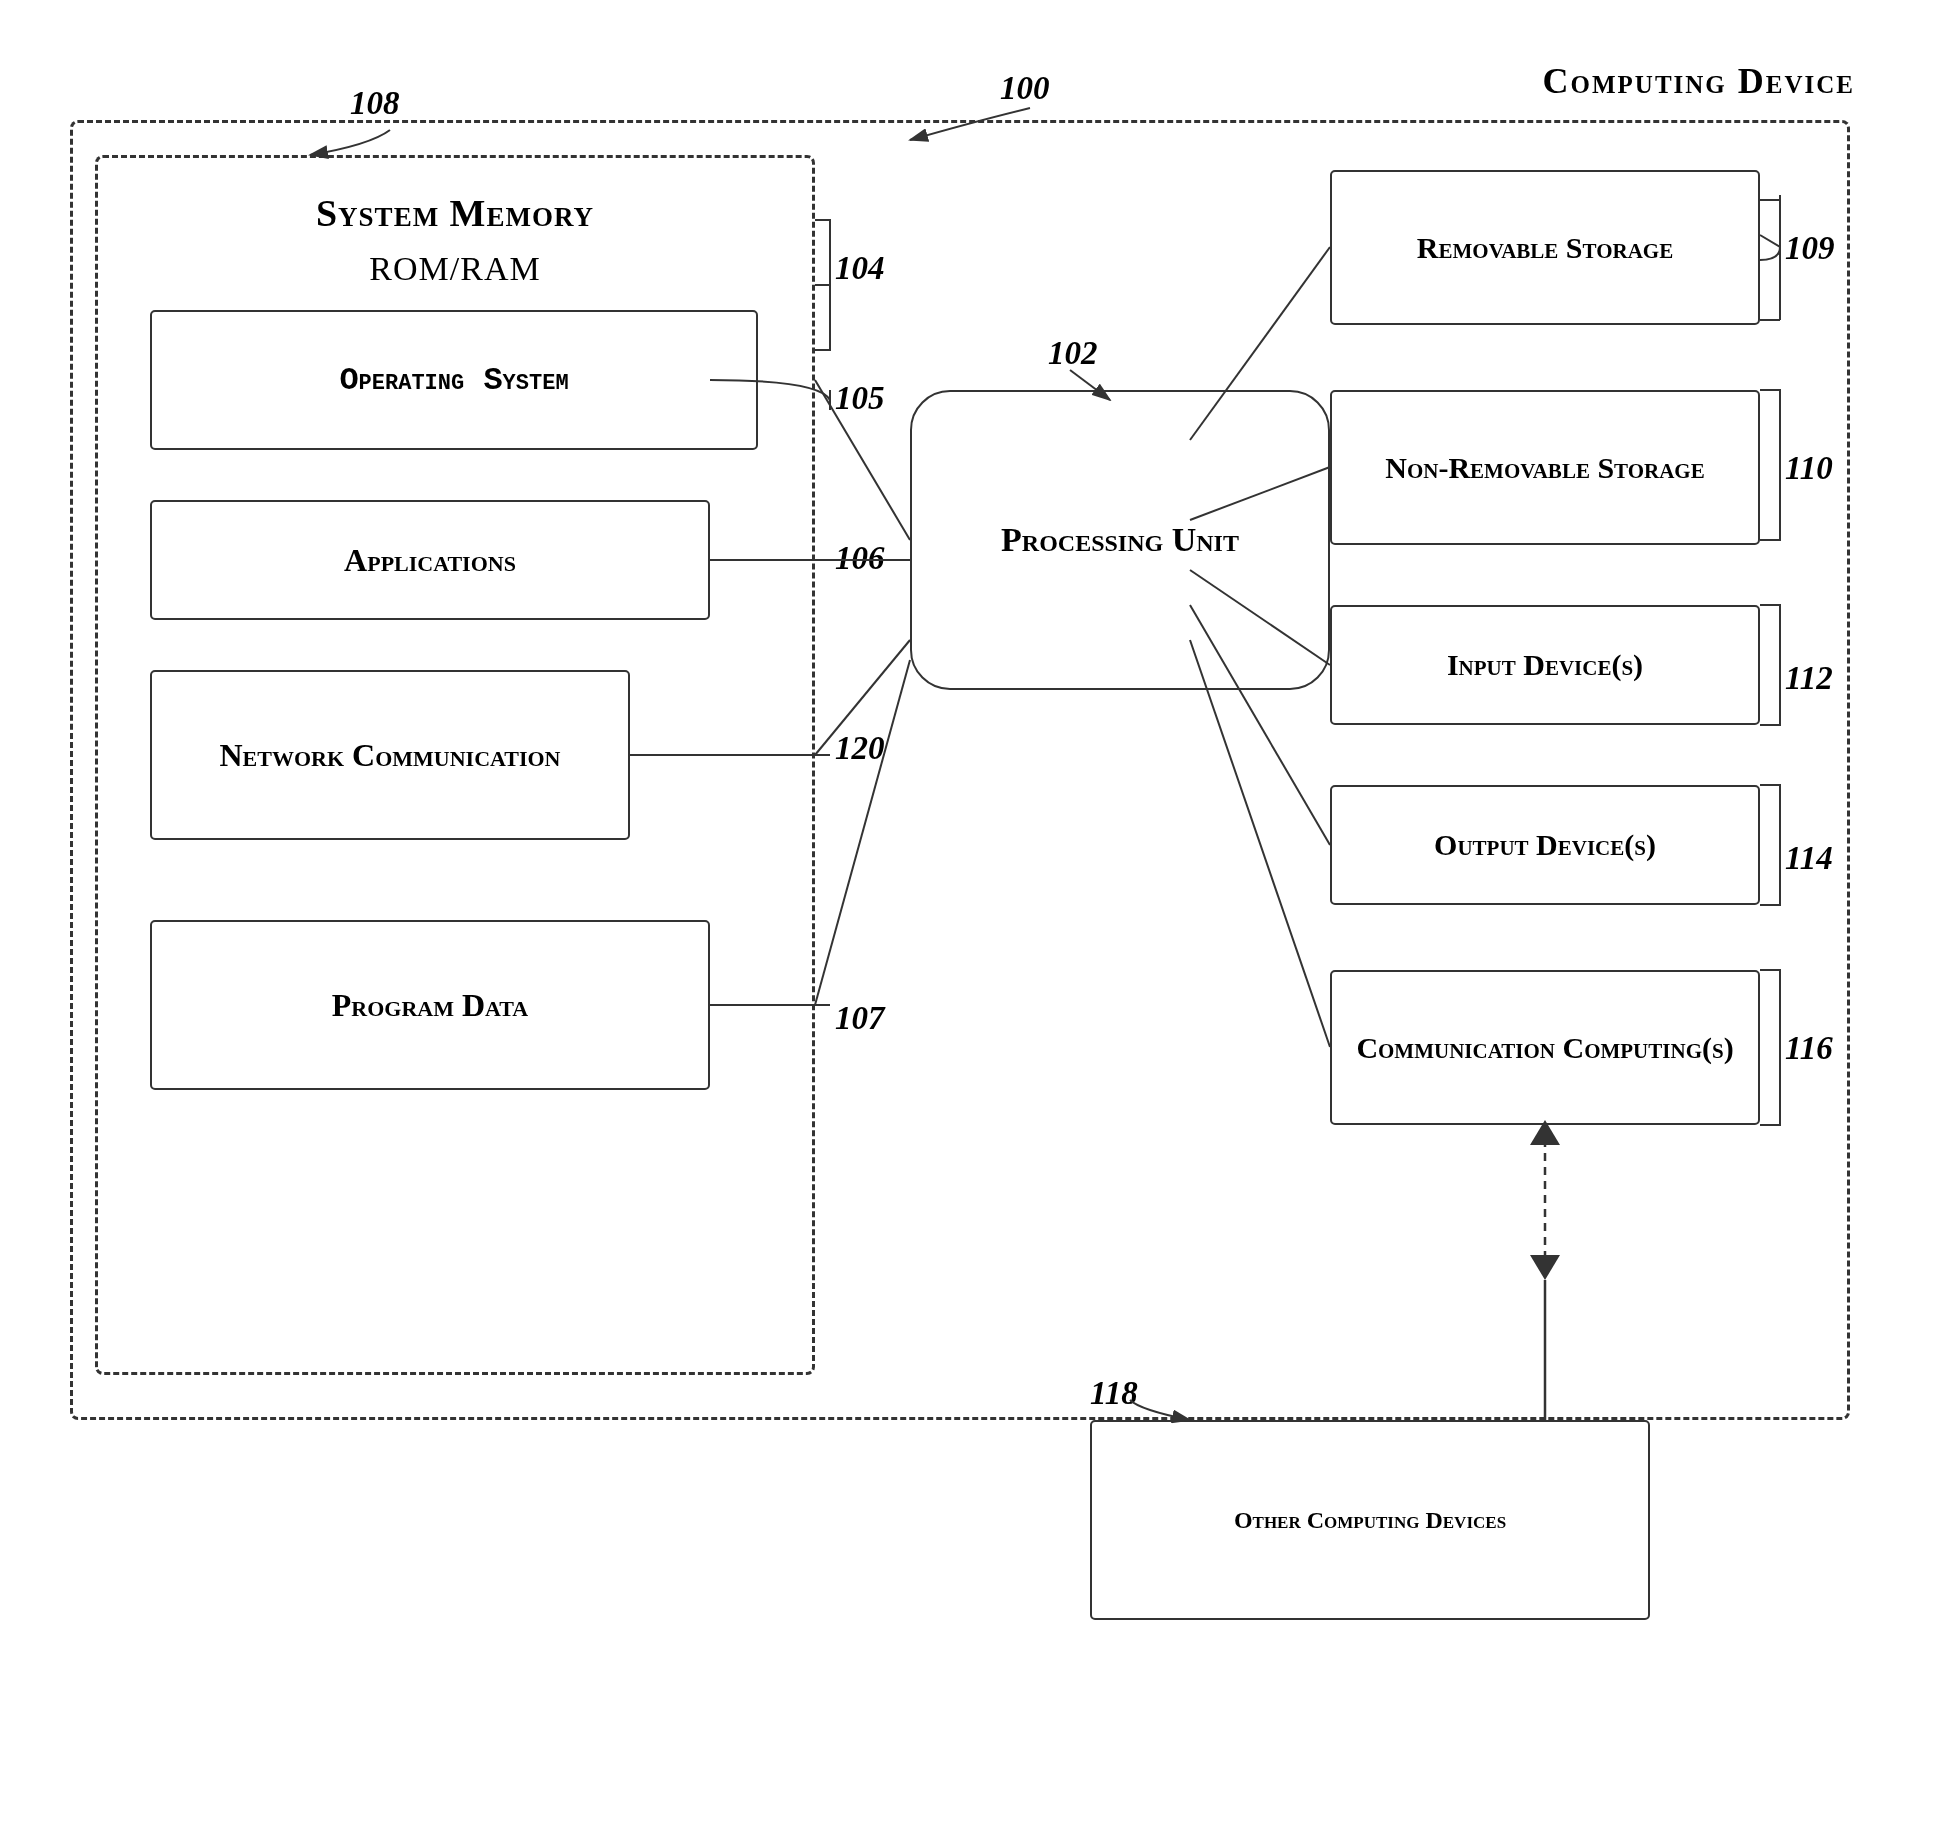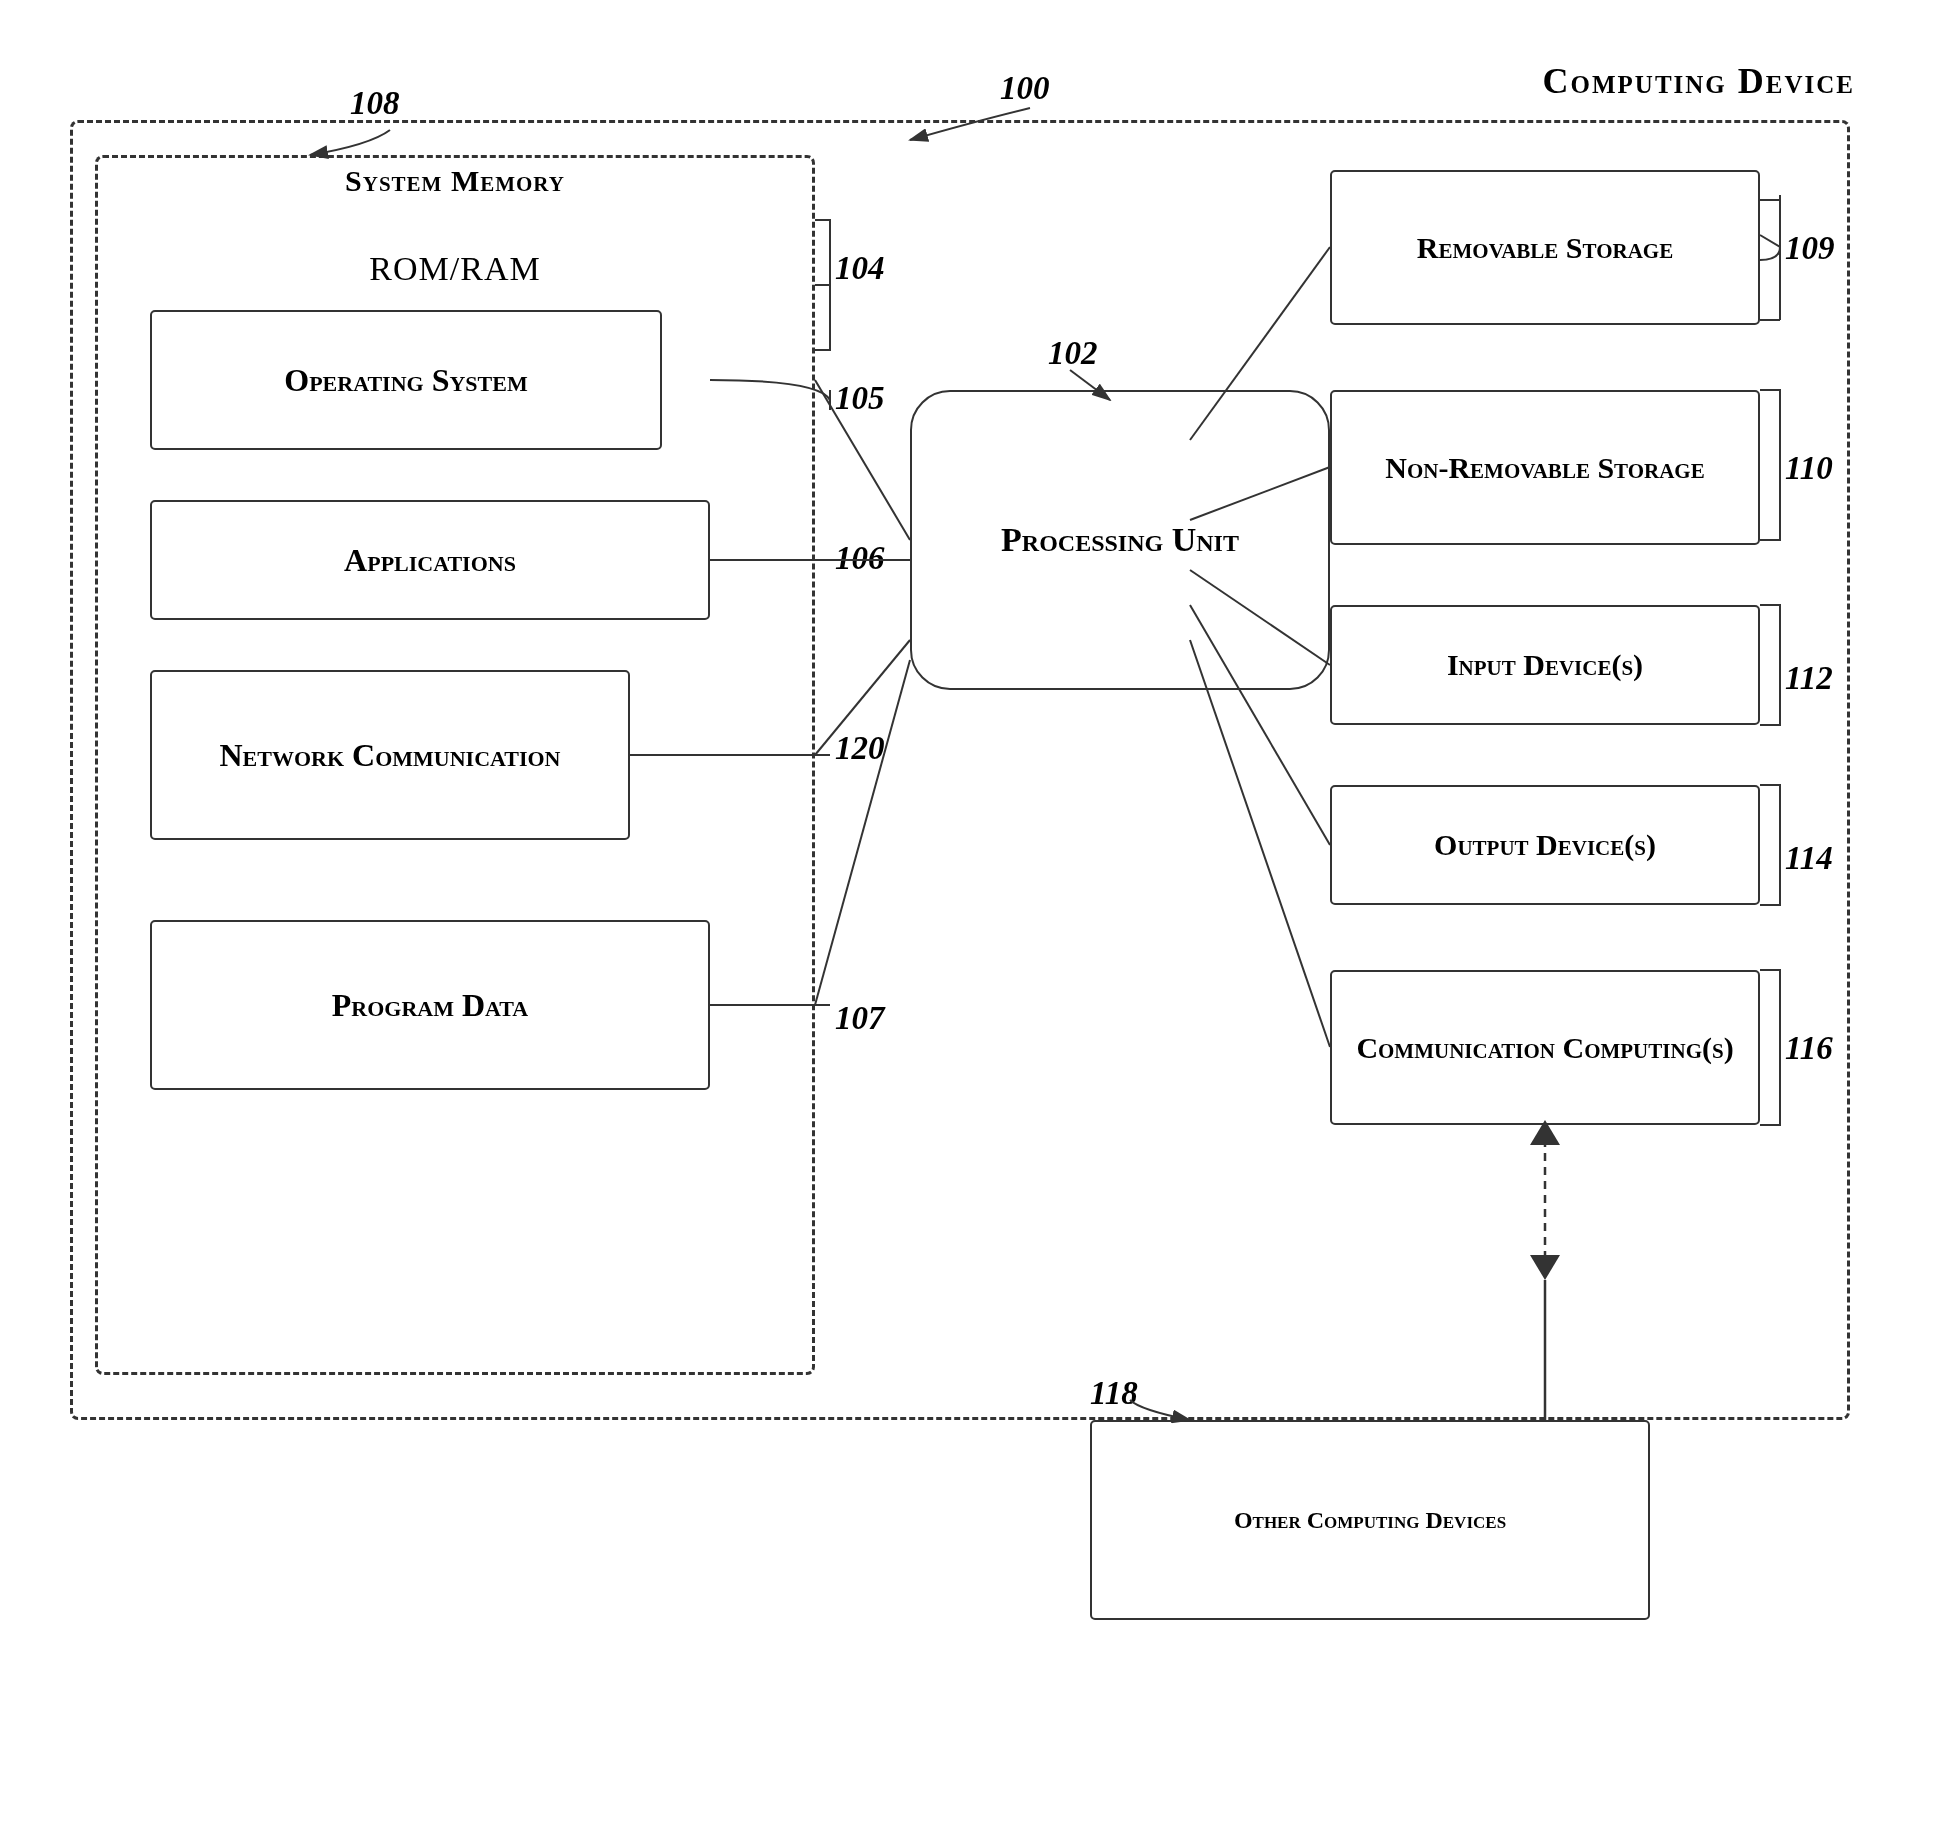--- a/index.html
+++ b/index.html
@@ -68,25 +68,25 @@
       left: 55px;
       width: 720px;
       height: 1220px;
       border: 3px dashed #333;
       border-radius: 8px;
     }
 
     
     .system-memory-title {
       position: absolute;
-      top: 124px;
+      top: 151px;
       left: 75px;
       width: 680px;
       text-align: center;
-      font-size: 30px;
+      font-size: 38px;
       font-variant: small-caps;
       font-weight: bold;
       letter-spacing: 1px;
     }
 
     
     .rom-ram-label {
       position: absolute;
       top: 210px;
       left: 75px;
@@ -106,22 +106,23 @@
       align-items: center;
       justify-content: center;
       font-size: 32px;
       font-variant: small-caps;
       font-weight: bold;
     }
 
     .operating-system-box {
       top: 270px;
       left: 110px;
-      width: 512px;
+      width: 608px;
       height: 140px;
+      font-family: Liberation Mono, monospace;
     }
 
     .applications-box {
       top: 460px;
       left: 110px;
       width: 560px;
       height: 120px;
     }
 
     .network-comm-box {

